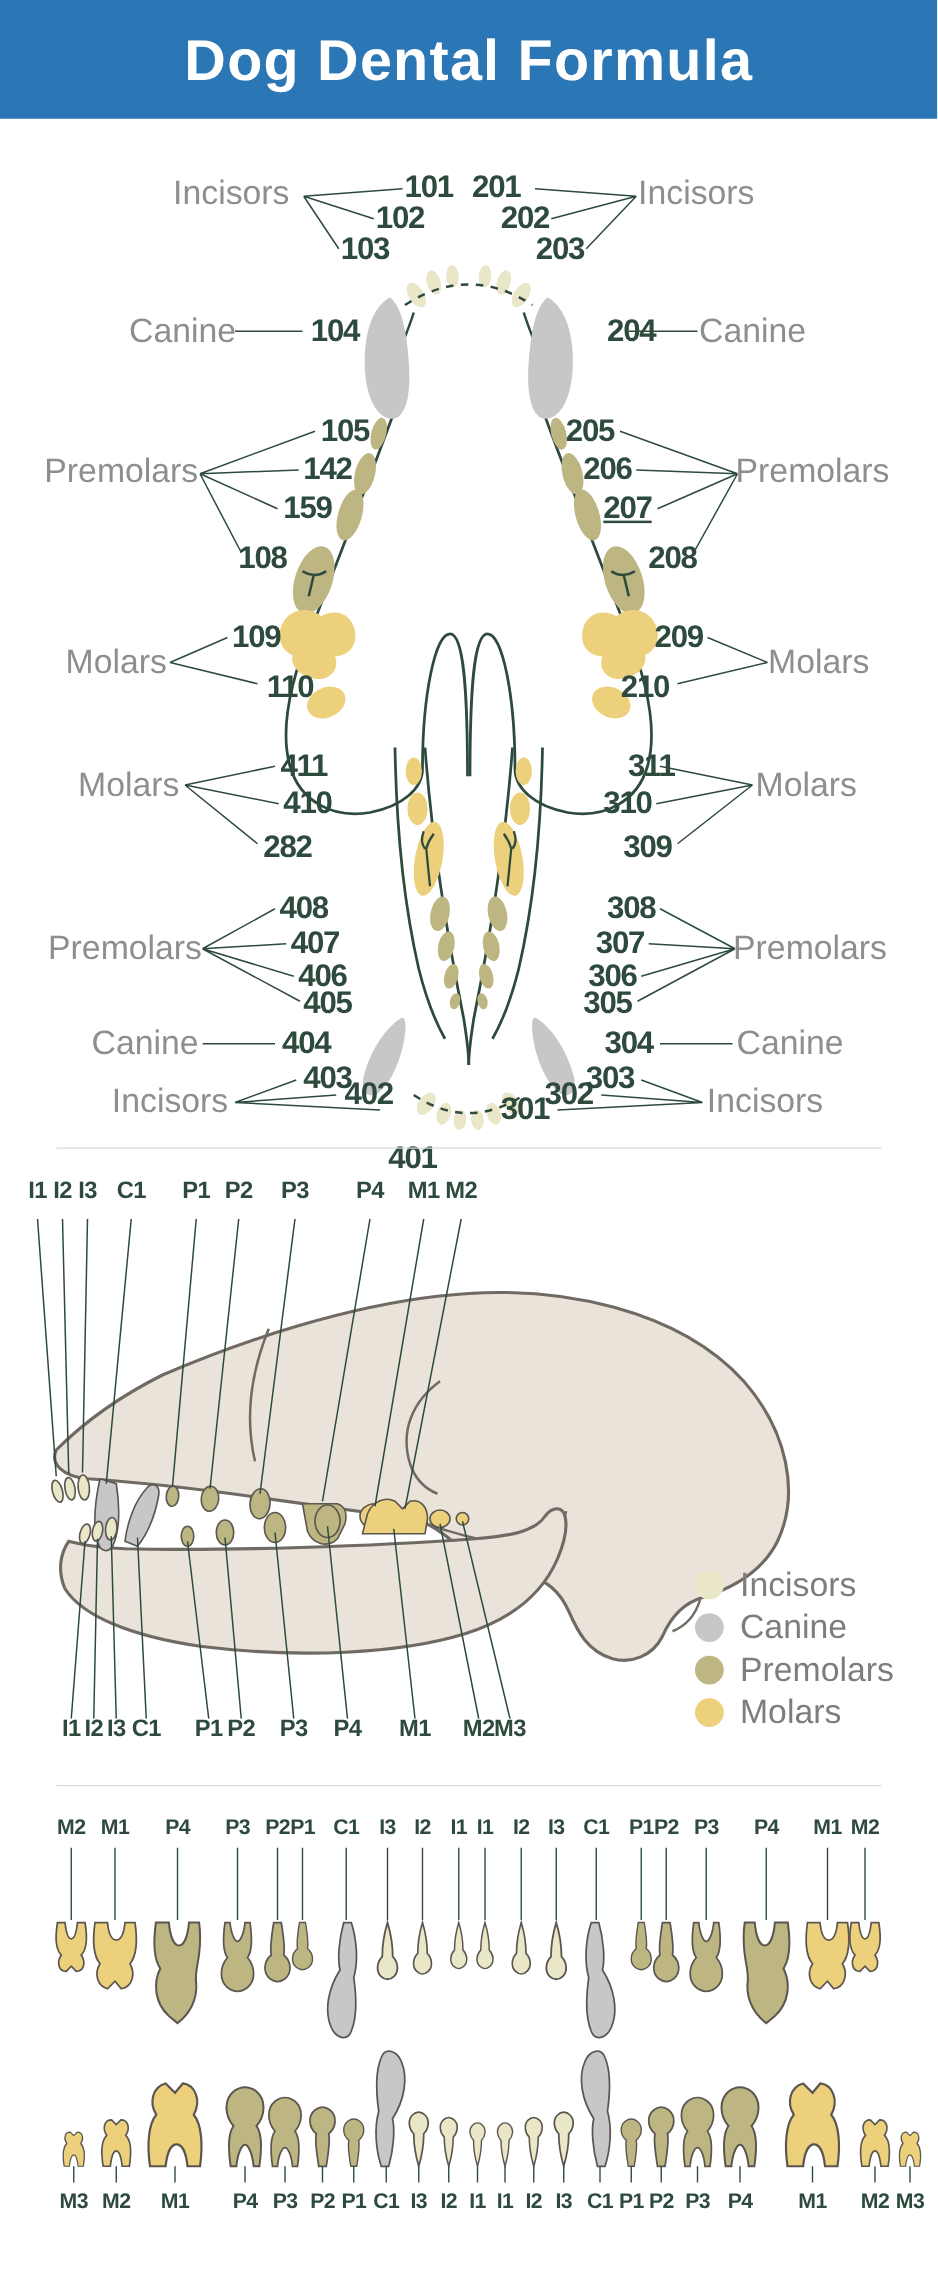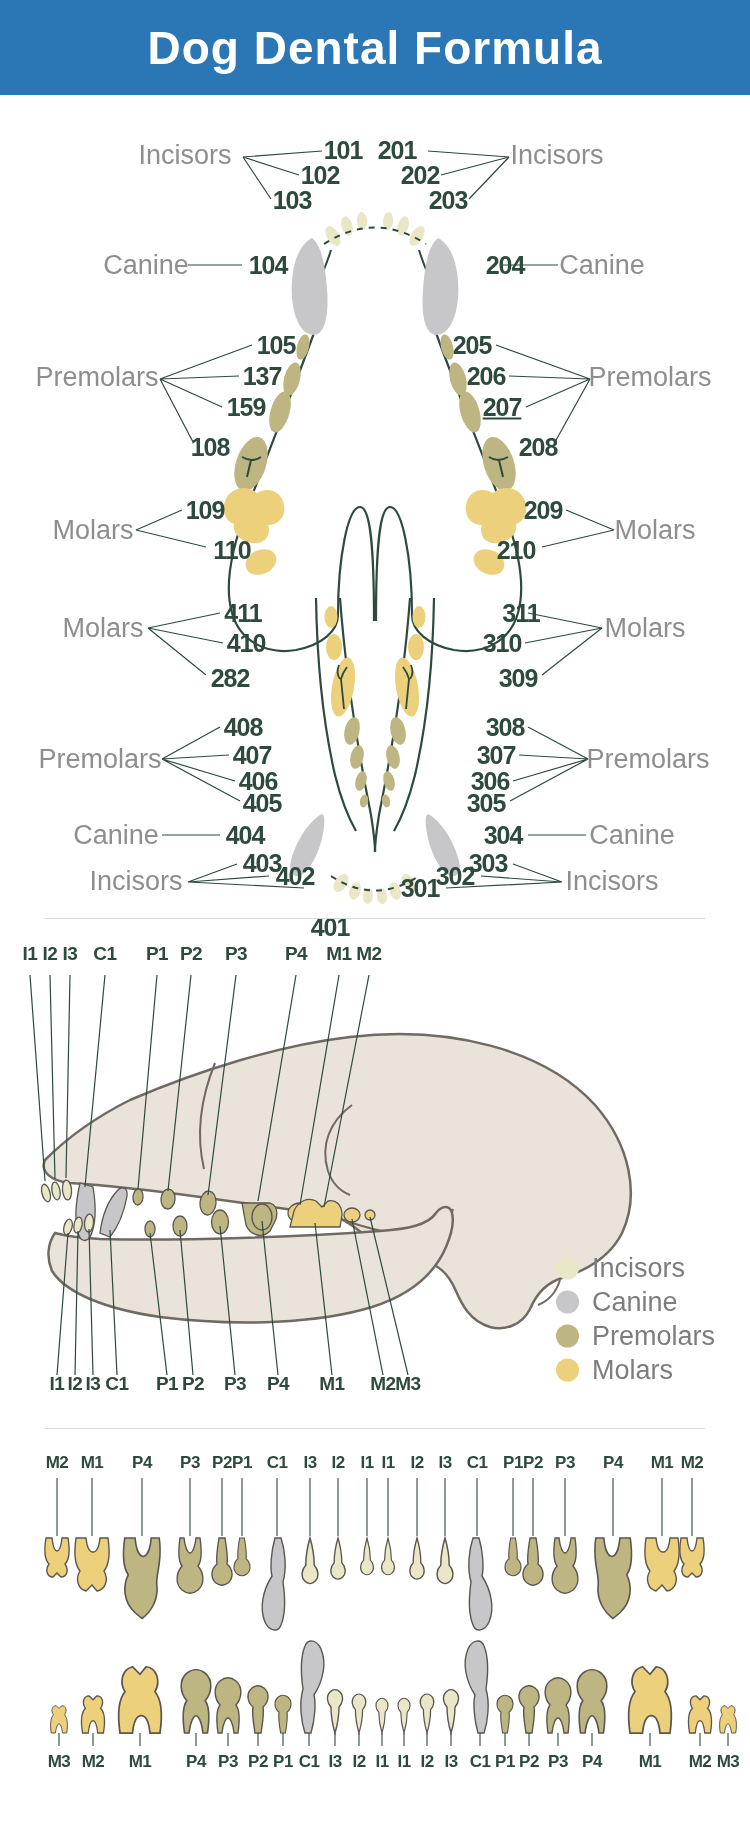--- a/index.html
+++ b/index.html
@@ -121,21 +121,21 @@
     <div class="lbl cat" style="left:116px;top:740px;">Canine</div>
     <div class="lbl cat" style="left:632px;top:740px;">Canine</div>
     <div class="lbl cat" style="left:136px;top:786px;">Incisors</div>
     <div class="lbl cat" style="left:612px;top:786px;">Incisors</div>
 
     <div class="lbl num" style="left:343px;top:55px;">101</div>
     <div class="lbl num" style="left:320px;top:80px;">102</div>
     <div class="lbl num" style="left:292px;top:105px;">103</div>
     <div class="lbl num" style="left:268px;top:170px;">104</div>
     <div class="lbl num" style="left:276px;top:250px;">105</div>
-    <div class="lbl num" style="left:262px;top:281px;">137</div>
+    <div class="lbl num" style="left:262px;top:281px;">142</div>
     <div class="lbl num" style="left:246px;top:312px;">159</div>
     <div class="lbl num" style="left:210px;top:352px;">108</div>
     <div class="lbl num" style="left:205px;top:415px;">109</div>
     <div class="lbl num" style="left:232px;top:455px;">110</div>
 
     <div class="lbl num" style="left:397px;top:55px;">201</div>
     <div class="lbl num" style="left:420px;top:80px;">202</div>
     <div class="lbl num" style="left:448px;top:105px;">203</div>
     <div class="lbl num" style="left:478px;top:170px;margin-left:27px;">204</div>
     <div class="lbl num" style="left:472px;top:250px;">205</div>

